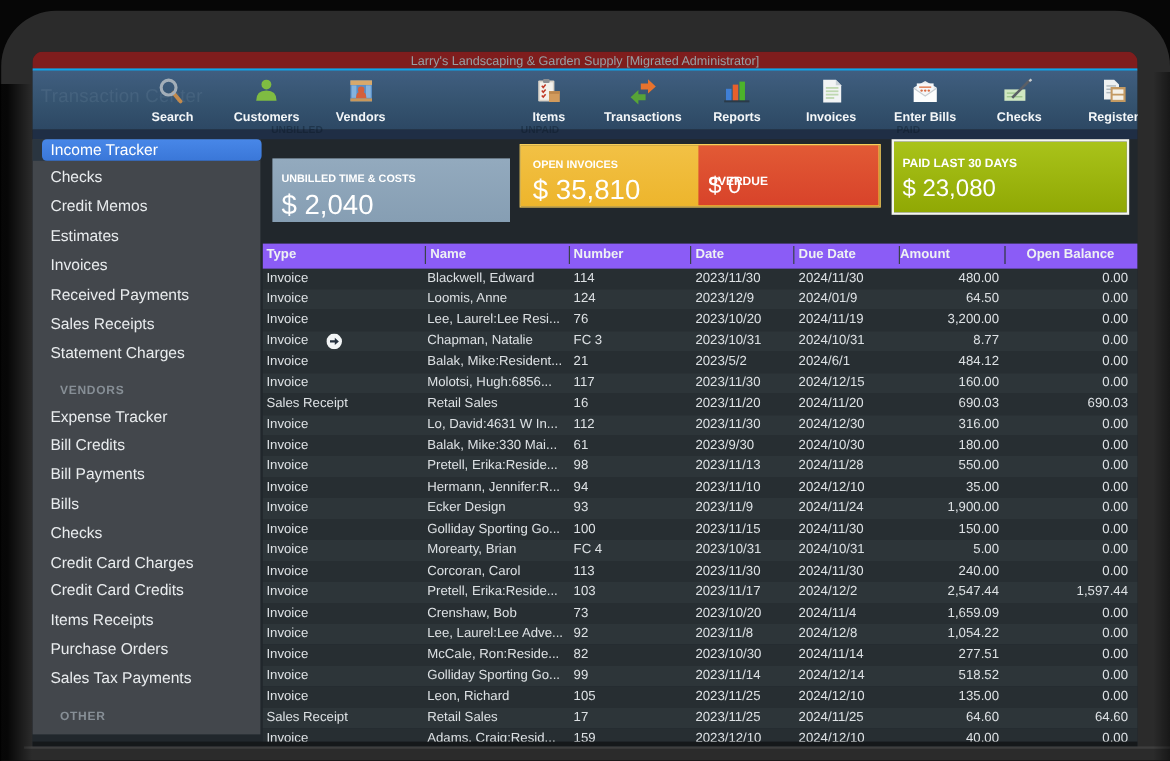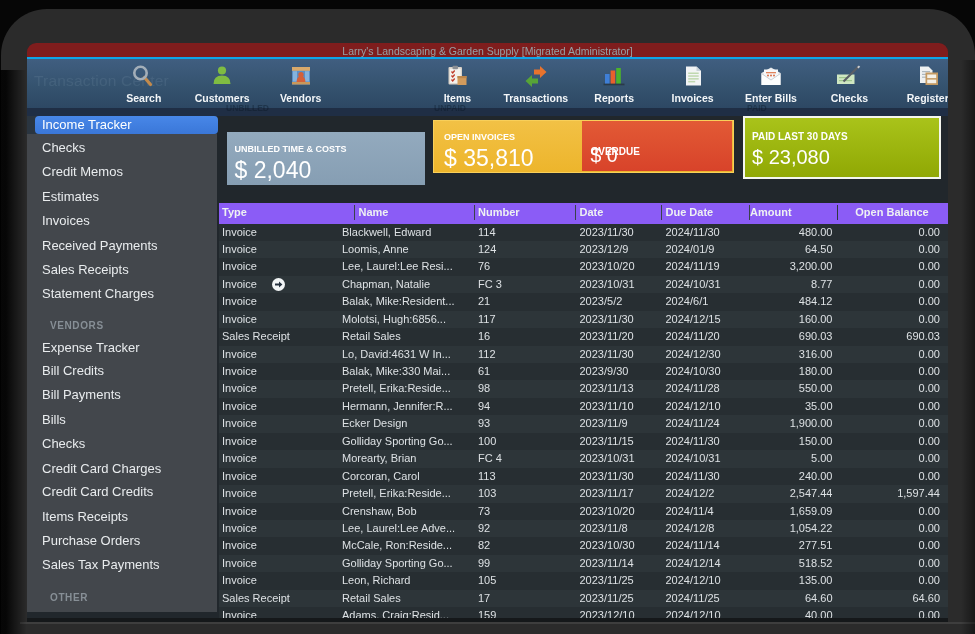--- a/index.html
+++ b/index.html
@@ -36,21 +36,21 @@
 .box4 .l{font-size:10px;top:13px;left:7px}
 .box4 .v{font-size:20px;top:27.5px;left:7px}
 .thead{position:absolute;left:192px;top:160px;width:729px;height:20.5px;background:#8b5cf6}
 .th{position:absolute;top:0;height:19px;line-height:19px;font-size:11px;font-weight:700;color:#eef1f3;white-space:nowrap}
 .vsep{position:absolute;top:2px;width:1px;height:15px;background:#39424a}
 .rows{position:absolute;left:192px;top:180.5px;width:729px}
 .tr{position:relative;width:729px;height:17.45px}
 .tr.a{background:#272e32}
 .tr.b{background:#2d3539}
 .td{position:absolute;top:0;height:17.45px;line-height:17.45px;font-size:11px;color:#dde1e4;white-space:nowrap}
-.tr .c1{left:3px}.tr .c2{left:123px}.tr .c3{left:259px}.tr .c4{left:360.5px}.tr .c5{left:446.5px}
+.tr .c1{left:3px}.tr .c2{left:137px}.tr .c3{left:259px}.tr .c4{left:360.5px}.tr .c5{left:446.5px}
 .tr .c6{right:115.5px;text-align:center}.tr .c7{right:8px;text-align:right}
 </style></head>
 <body>
 <div class="stage">
   <div class="bezel"></div>
   <div class="win">
     <div class="titlebar">
         <div>Larry's Landscaping &amp; Garden Supply [Migrated Administrator]</div>
       </div>
     <div class="toolbar">

